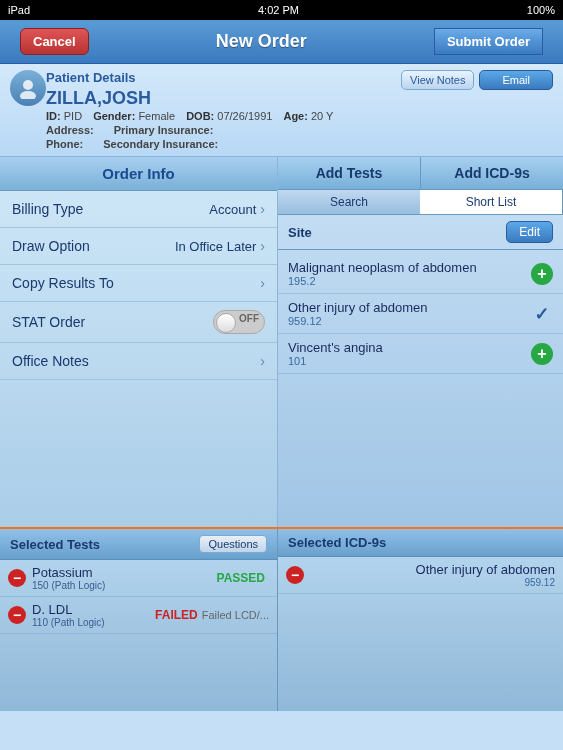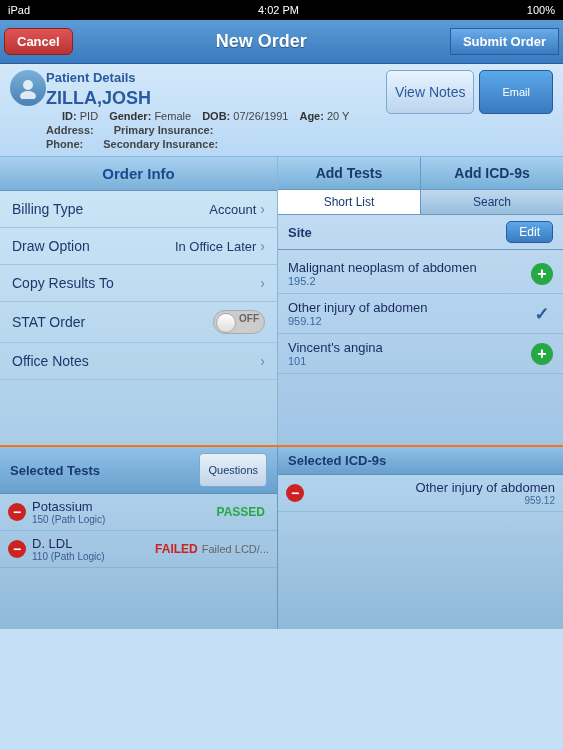--- a/index.html
+++ b/index.html
@@ -23,21 +23,21 @@
       padding: 2px 8px;
       height: 20px;
     }
 
     
     .nav-bar {
       background: linear-gradient(to bottom, #5b9bd5 0%, #3a7abf 100%);
       display: flex;
       align-items: center;
       justify-content: space-between;
-      padding: 6px 4px;
+      padding: 6px 20px;
       height: 44px;
       border-bottom: 1px solid #2a5a9f;
     }
     .nav-bar .title {
       color: #fff;
       font-size: 18px;
       font-weight: bold;
       text-shadow: 0 1px 1px rgba(0,0,0,0.4);
     }
     .btn-cancel {
@@ -90,41 +90,40 @@
     }
     .patient-name {
       font-size: 18px;
       font-weight: bold;
       color: #2a5a9f;
     }
     .patient-meta {
       font-size: 11px;
       color: #444;
       margin-top: 1px;
-      margin-left: 16px;
     }
     .patient-meta span { margin-right: 8px; }
     .patient-meta strong { color: #333; }
     .patient-detail-row {
       font-size: 11px;
       color: #444;
       display: flex;
       gap: 20px;
       margin-top: 2px;
     }
     .patient-header-btns {
       display: flex;
       gap: 5px;
     }
     .btn-view-notes {
       background: linear-gradient(to bottom, #e8f4ff, #bbd4ee);
       border: 1px solid #7aaad4;
       border-radius: 5px;
-      padding: 13px 8px;
-      font-size: 14px;
+      padding: 3px 8px;
+      font-size: 11px;
       color: #2a5a9f;
       cursor: pointer;
     }
     .btn-email {
       background: linear-gradient(to bottom, #5ba8e8, #3a7abf);
       border: 1px solid #2a5a9f;
       border-radius: 5px;
       padding: 3px 22px;
       font-size: 11px;
       color: #fff;
@@ -133,21 +132,21 @@
     .patient-section-label {
       font-size: 13px;
       font-weight: bold;
       color: #2a5a9f;
       margin-bottom: 3px;
     }
 
     
     .main-content {
       display: flex;
-      height: 288px;
+      height: 370px;
     }
 
     
     .left-panel {
       width: 278px;
       background: linear-gradient(to bottom, #d0e8f8, #aacde8);
       border-right: 1px solid #8ab5d9;
     }
     .left-panel-title {
       background: linear-gradient(to bottom, #a8d0f0, #7ab0d8);
@@ -354,21 +353,21 @@
     }
     .panel-header-title {
       font-size: 13px;
       font-weight: bold;
       color: #1a3a6f;
     }
     .btn-questions {
       background: linear-gradient(to bottom, #e8f0f8, #c0d4ea);
       border: 1px solid #7aaad4;
       border-radius: 4px;
-      padding: 10px 8px;
+      padding: 2px 8px;
       font-size: 11px;
       color: #1a3a6f;
       cursor: pointer;
     }
 
     .test-item {
       display: flex;
       align-items: center;
       padding: 5px 8px;
       border-bottom: 1px solid rgba(100,160,210,0.4);
@@ -527,22 +526,22 @@
     </div>
   </div>
 
   <div class="right-panel">
     <div class="right-panel-tabs">
       <button class="tab-btn tab-add-tests">Add Tests</button>
       <button class="tab-btn tab-add-icd">Add ICD-9s</button>
     </div>
 
     <div class="sub-tabs">
+      <div class="sub-tab sub-tab-search">Search</div>
       <div class="sub-tab sub-tab-shortlist">Short List</div>
-      <div class="sub-tab sub-tab-search">Search</div>
     </div>
 
     <div class="site-bar">
       <span class="site-label">Site</span>
       <button class="btn-edit">Edit</button>
     </div>
 
     <div class="icd-list">
     <div class="icd-item">
       <div class="icd-item-text">

